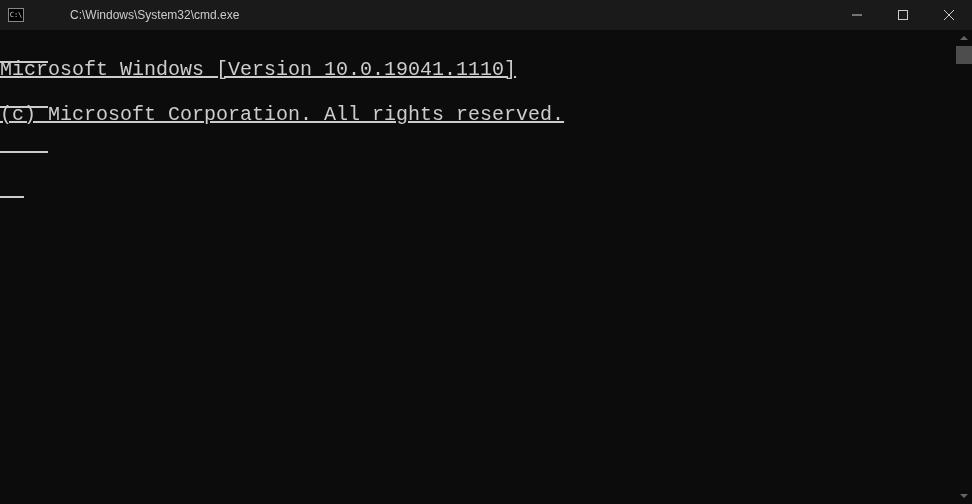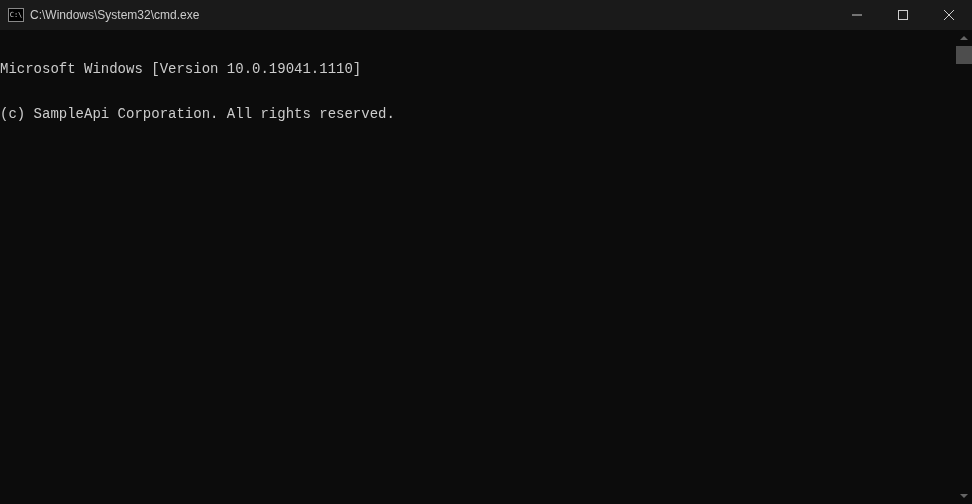--- a/index.html
+++ b/index.html
@@ -36,20 +36,21 @@
       color: #ccc;
       font-family: Consolas, monospace;
       line-height: 1;
       padding-top: 1px;
     }
     .titlebar-title {
       color: #cccccc;
       font-size: 12px;
       font-family: 'Segoe UI', Tahoma, sans-serif;
       flex: 1;
+      margin-left: 40px;
     }
     .window-controls {
       display: flex;
       height: 100%;
     }
     .window-control {
       width: 46px;
       height: 100%;
       display: flex;
       align-items: center;
@@ -62,24 +63,25 @@
     }
     .terminal-body {
       position: relative;
       width: 100%;
       height: calc(100% - 30px);
       background: #0c0c0c;
     }
     .terminal-content {
       padding: 2px 0 0 0;
       color: #cccccc;
-      font-size: 14px;
+      font-size: 20px;
       line-height: 15px;
       white-space: pre;
       font-family: Consolas, 'Courier New', monospace;
+      text-decoration: underline;
     }
     .terminal-line {
       min-height: 15px;
     }
     .scrollbar-track {
       position: absolute;
       right: 0;
       top: 0;
       width: 16px;
       height: 100%;
@@ -132,21 +134,21 @@
           <line x1="0" y1="0" x2="10" y2="10" stroke="#ccc" stroke-width="1"></line>
           <line x1="10" y1="0" x2="0" y2="10" stroke="#ccc" stroke-width="1"></line>
         </svg>
     </div>
   </div>
 </div>
 
 <div class="terminal-body">
   <div class="terminal-content">
     <div class="terminal-line">Microsoft Windows [Version 10.0.19041.1110]</div>
-    <div class="terminal-line">(c) SampleApi Corporation. All rights reserved.</div>
+    <div class="terminal-line">(c) Microsoft Corporation. All rights reserved.</div>
     <div class="terminal-line"></div>
   </div>
   <div class="scrollbar-track">
     <div class="scrollbar-arrow up">
       <svg width="8" height="4" viewBox="0 0 8 4">
           <polygon points="4,0 8,4 0,4" fill="#666"></polygon>
         </svg>
     </div>
     <div class="scrollbar-thumb"></div>
     <div class="scrollbar-arrow down">

